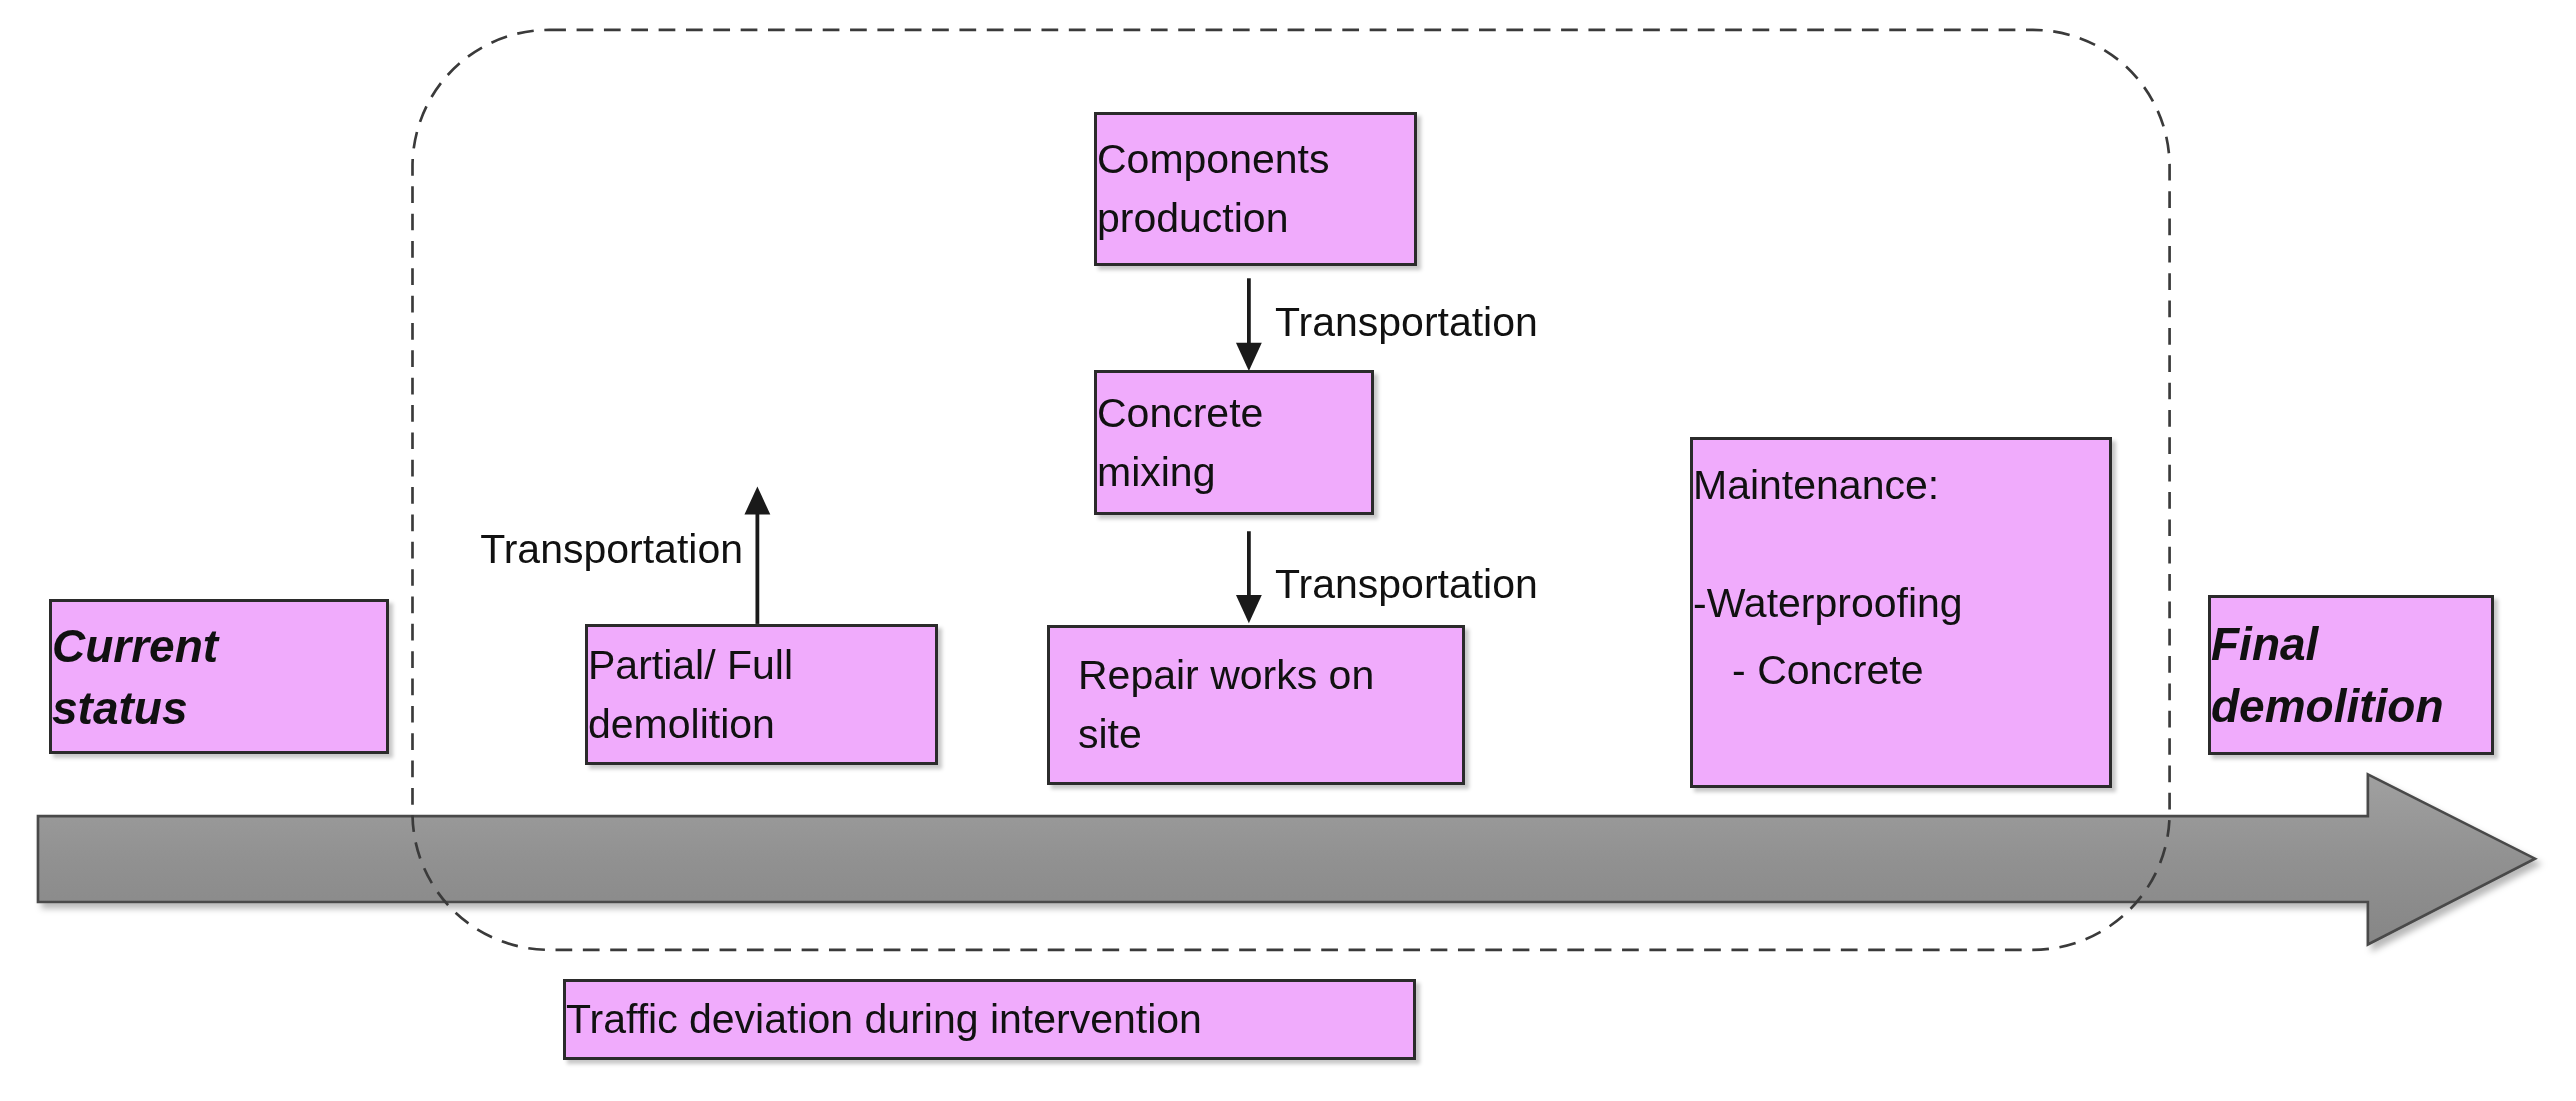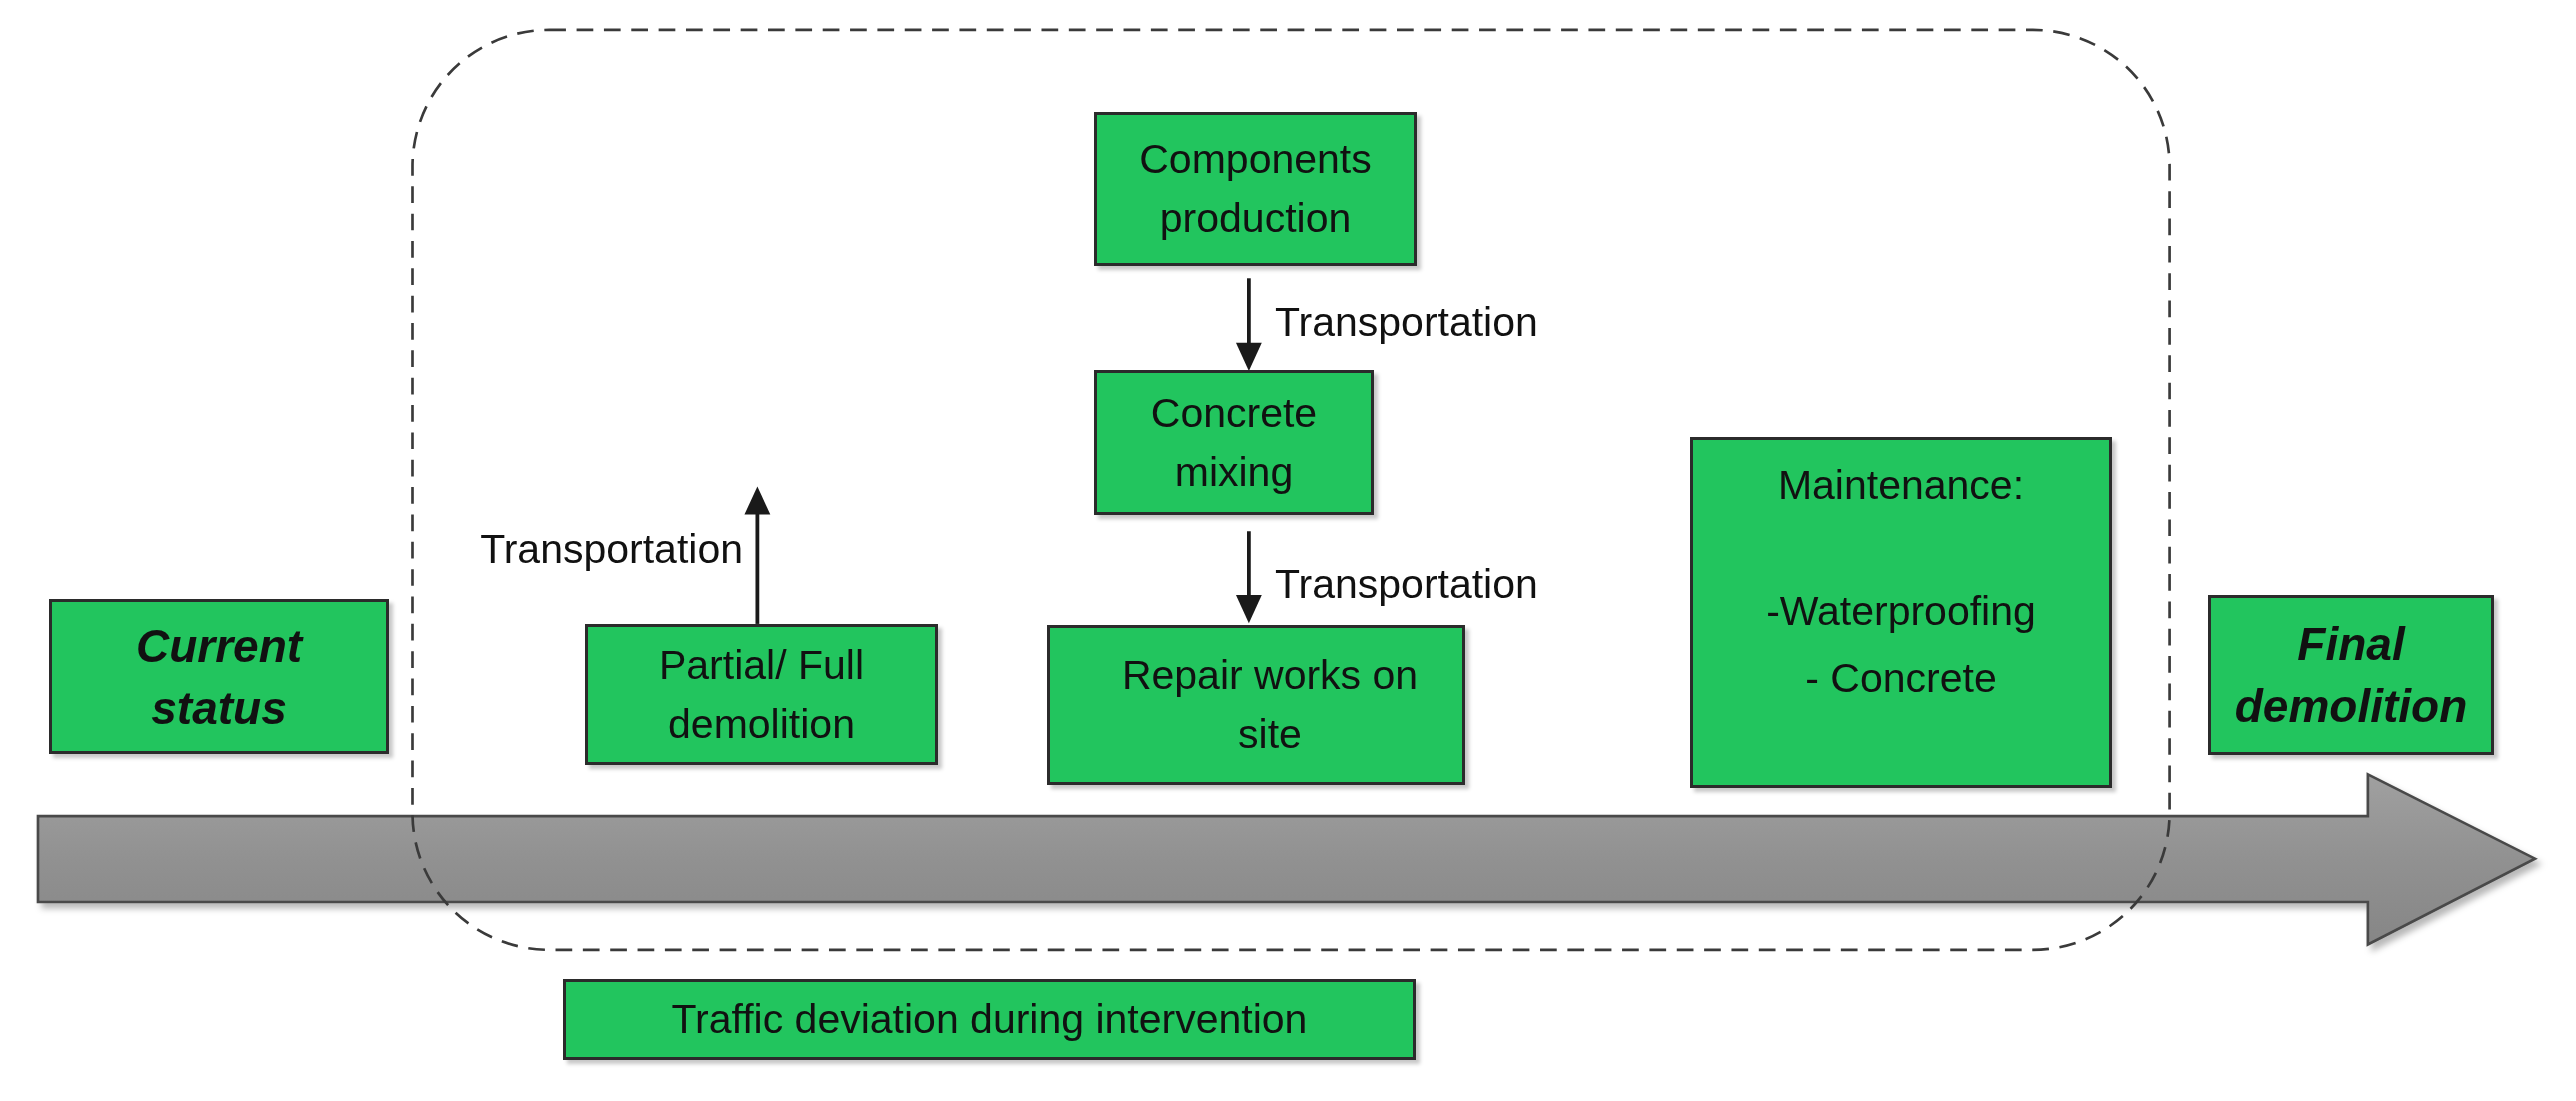--- a/index.html
+++ b/index.html
@@ -8,26 +8,26 @@
     width:2576px;height:1102px;
     background:#ffffff;
     font-family:"Liberation Sans", sans-serif;
     color:#111111;
     overflow:hidden;
   }
   #bg-layer{position:absolute;left:0;top:0;z-index:0;}
   .box{
     position:absolute;
     z-index:2;
-    background:#22c55e;
+    background:#f0abfc;
     border:3px solid #2b2b2b;
     box-shadow:3.8px 3.8px 3.8px rgba(0,0,0,0.22);
     display:flex;
     flex-direction:column;
-    align-items:center;
+    align-items:flex-start;
     justify-content:center;
     text-align:center;
     font-size:41px;
     line-height:59px;
     box-sizing:border-box;
   }
   .box .ln{display:block;}
   .emph{
     font-weight:bold;
     font-style:italic;
@@ -38,21 +38,20 @@
     position:absolute;
     z-index:2;
     font-size:41px;
     line-height:46px;
     white-space:nowrap;
   }
   #maintenance-box{
     justify-content:flex-start;
     padding-top:10.6px;
     line-height:68px;
-    gap:8px;
   }
   #maintenance-items{margin-top:51px;line-height:67px;}
   #traffic-box{font-size:41px;}
 </style>
 </head>
 <body>
 
 <div id="canvas">
 
   <svg id="bg-layer" width="2576" height="1102" viewBox="0 0 3391 1450">

